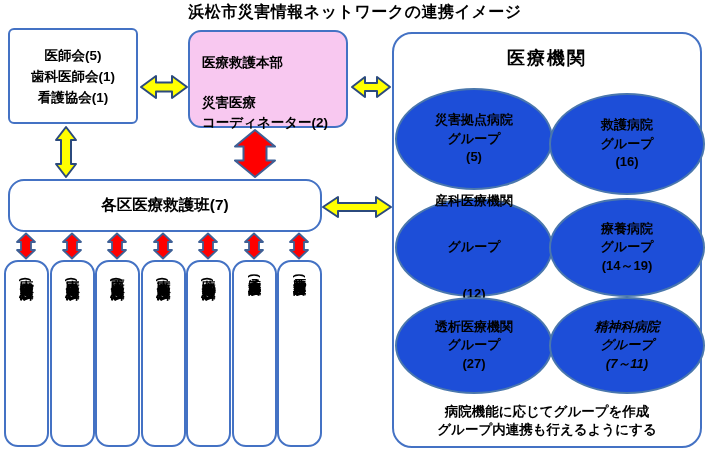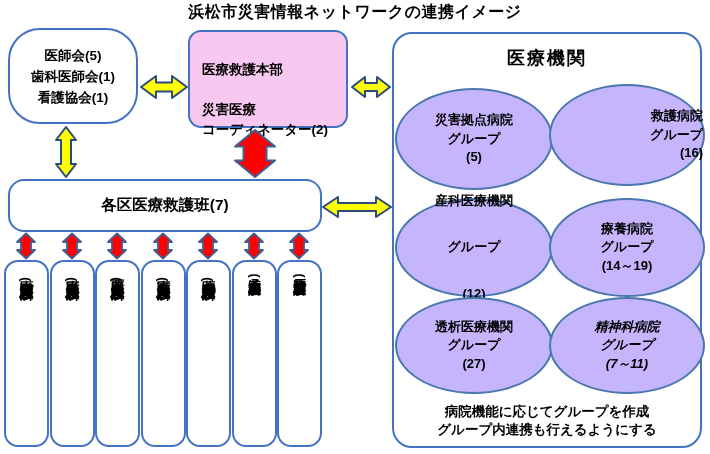--- a/index.html
+++ b/index.html
@@ -27,33 +27,33 @@
   }
 
   .rbox {
     border: 2.5px solid #4472C4;
     background: #ffffff;
   }
 
   
   .org-box {
     left: 8px; top: 28px; width: 130px; height: 96px;
-    border-radius: 32px;
+    border-radius: 6px;
     display: flex; flex-direction: column;
     align-items: center; justify-content: center;
     font-size: 13.5px; line-height: 21px;
     text-align: center;
   }
 
   
   .hq-box {
     left: 188px; top: 30px; width: 160px; height: 98px;
     border-radius: 13px;
     background: #F8C8F0;
-    padding: 28px 8px 8px 12px;
+    padding: 21px 8px 8px 12px;
     font-size: 13.5px; line-height: 20px;
   }
   .hq-box .hq-sub { margin-top: 20px; }
 
   
   .ward-box {
     left: 8px; top: 179px; width: 314px; height: 53px;
     border-radius: 16px;
     display: flex; align-items: center; justify-content: center;
     font-size: 15.5px;
@@ -66,21 +66,21 @@
   }
   .medical-title {
     left: 392px; top: 46px; width: 310px;
     text-align: center;
     font-size: 18px; font-weight: 700;
     letter-spacing: 2px;
   }
   .ellipse {
     border: 2px solid #4A77AD;
     border-radius: 50%;
-    background: #c4b5fd;
+    background: #1d4ed8;
     display: flex; flex-direction: column;
     align-items: center; justify-content: center;
     text-align: center;
     font-size: 13px; line-height: 18.5px;
   }
   .medical-note {
     left: 398px; top: 403px; width: 298px;
     text-align: center;
     font-size: 13.5px; line-height: 18px;
   }
@@ -127,21 +127,21 @@
   </div>
 
   <div class="abs rbox medical-box"></div>
   <div class="abs medical-title">医療機関</div>
 
   <div class="abs ellipse" style="left:395px; top:88px; width:158px; height:102px;">
     <span>災害拠点病院</span>
     <span>グループ</span>
     <span>(5)</span>
   </div>
-  <div class="abs ellipse" style="left:549px; top:84px; width:156px; height:102px;align-items:flex-end;">
+  <div class="abs ellipse" style="left:549px; top:93px; width:156px; height:102px;">
     <span>救護病院</span>
     <span>グループ</span>
     <span>(16)</span>
   </div>
   <div class="abs ellipse" style="left:395px; top:198px; width:158px; height:99px;gap:28px;">
     <span>産科医療機関</span>
     <span>グループ</span>
     <span>(12)</span>
   </div>
   <div class="abs ellipse" style="left:549px; top:198px; width:156px; height:99px;">

